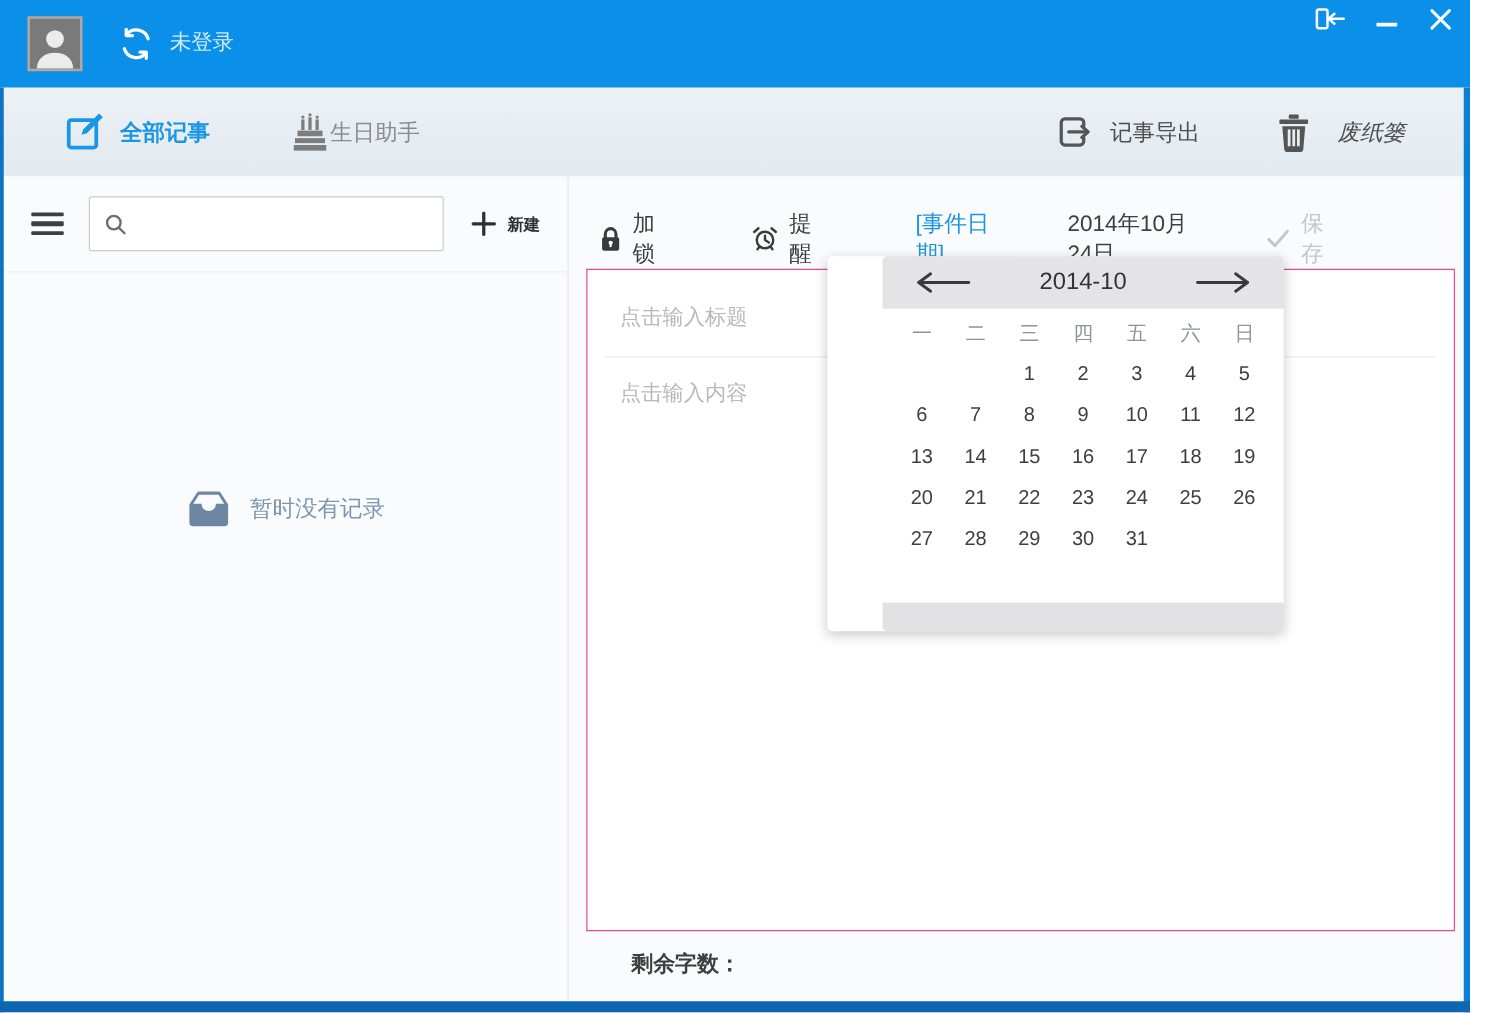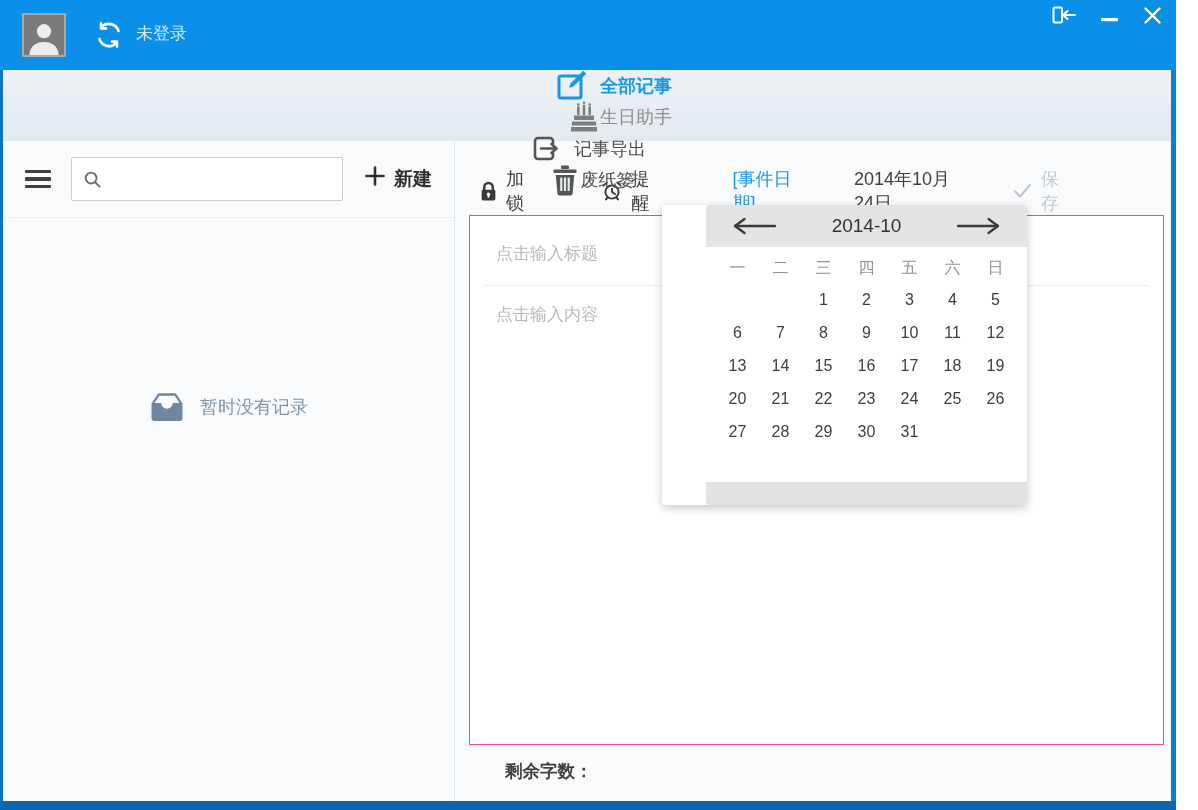--- a/index.html
+++ b/index.html
@@ -19,42 +19,42 @@
   .sync { position:absolute; left:94px; top:20px; width:30px; height:30px; }
   .login-status { position:absolute; left:136px; top:0; height:70px; line-height:68px;
     color:#d3ecfd; font-size:17px; }
   .win-controls { position:absolute; top:6px; right:14px; display:flex; align-items:flex-start; gap:25px; height:26px; }
   .win-controls > div { cursor:default; }
   .min-bar { margin-top:12px; }
 
   
   .toolbar { position:absolute; top:70px; left:0; right:0; height:71px;
     background:linear-gradient(180deg,#ecf1f5 0%,#e2eaf0 100%);
-    display:flex; align-items:center; z-index:10;flex-direction:column; }
+    display:flex; align-items:center; z-index:10; }
   .tb-item { display:flex; align-items:center; font-size:18px; }
   .tab-all    { margin-left:52px; gap:13px; color:#1b96e3; font-weight:bold; }
   .tab-bday   { margin-left:64px; color:#8c8c8c; }
   .tb-spacer  { flex:1; }
   .act-export { gap:13px; color:#4e4e4e; }
-  .act-trash  { margin-left:60px; margin-right:52px; gap:1px; color:#4e4e4e; }
+  .act-trash  { margin-left:60px; margin-right:52px; gap:20px; color:#4e4e4e;font-style:italic; }
 
   
   .main { position:absolute; top:141px; left:3px; right:5px; bottom:9px; display:flex; }
 
   
   .left-panel { width:452px; position:relative; background:#f9fbfd; border-right:1px solid #e3e7ea; }
   .search-row { height:77px; border-bottom:1px solid #edf0f3; display:flex; align-items:center; padding:0 22px; }
   .hamburger { width:26px; display:flex; flex-direction:column; gap:4px; cursor:pointer; }
   .hamburger i { display:block; height:3.5px; background:#3f3f3f; border-radius:1px; }
   .search-box { flex:1; margin:0 22px 0 20px; height:44px; background:#fff;
     border:1px solid #c9cdd2; border-radius:2px; display:flex; align-items:center; padding:0 11px; gap:10px; }
   .search-box input { border:none; outline:none; flex:1; font-size:17px; color:#444;
     font-family:inherit; background:transparent; }
   .search-box input::placeholder { color:#a9adb2; }
-  .new-btn { display:flex; align-items:flex-start; gap:9px; font-size:19px; font-weight:bold; color:#2f2f2f; cursor:pointer; }
+  .new-btn { display:flex; align-items:flex-end; gap:9px; font-size:13px; font-weight:bold; color:#2f2f2f; cursor:pointer; }
   .empty-state { position:absolute; top:250px; left:0; right:0;
     display:flex; align-items:center; justify-content:center; gap:15px;
     color:#7e95ae; font-size:18px; }
 
   
   .right-panel { flex:1; position:relative; background:#f9fbfd; }
   .editor-header { position:absolute; top:0; left:24px; right:0; height:74px; display:flex; align-items:flex-end;gap:45px; }
   .eh-item { display:flex; align-items:center; gap:8px; font-size:18px; color:#3f3f3f; cursor:pointer; }
   .eh-remind { margin-left:24px; }
   .event-tag { margin-left:30px; color:#1b96e3; font-size:18px; cursor:pointer; }

